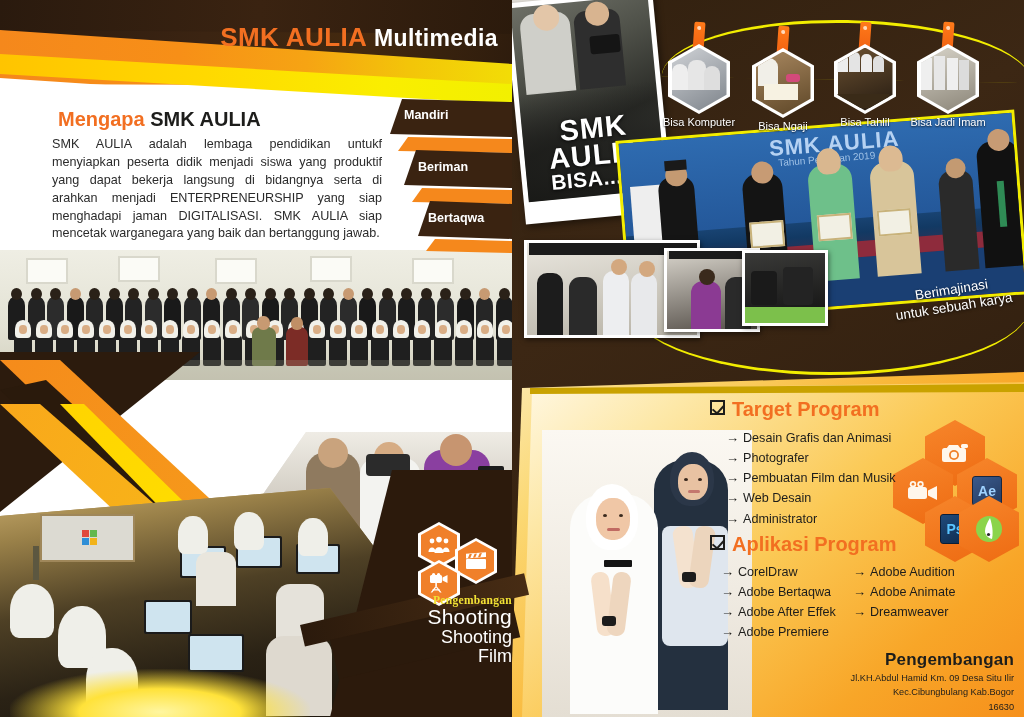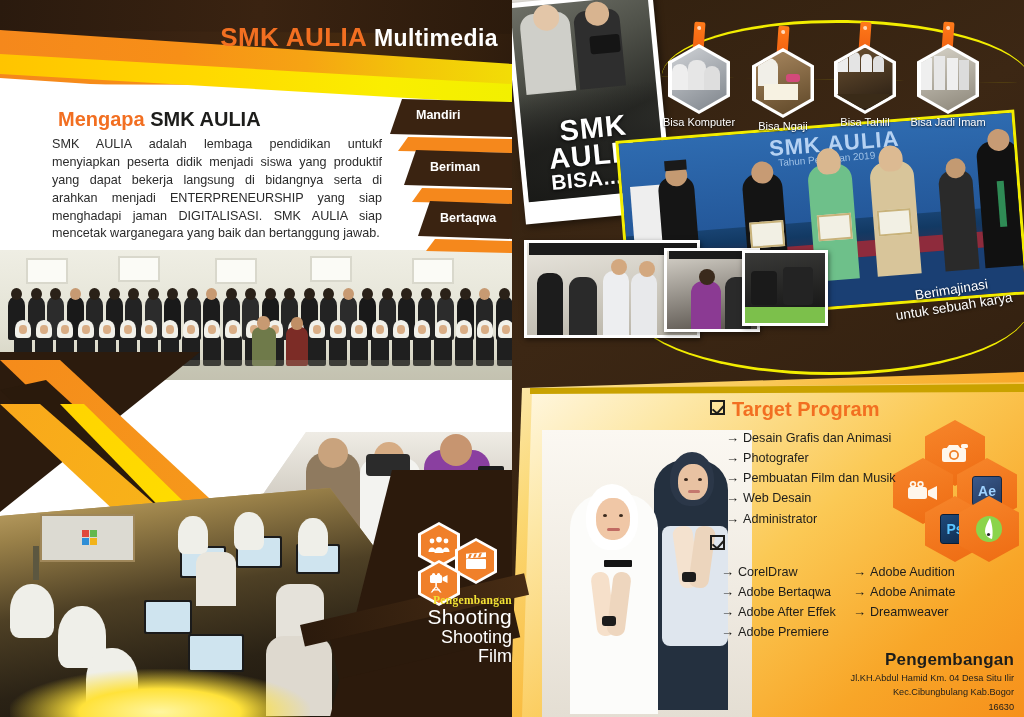--- a/index.html
+++ b/index.html
@@ -57,21 +57,21 @@
   .mengapa .m2{color:#1d1d1b;}
 
   .bodytext{
     position:absolute;left:52px;top:136px;width:330px;z-index:8;
     font-size:12.6px;line-height:1.42;color:#2b2b2b;text-align:justify;
   }
 
   
   .pill{
     position:absolute;z-index:9;color:#fff;font-size:12.5px;font-weight:700;
-    display:flex;align-items:center;margin-left:12px;
+    display:flex;align-items:center;
   }
   .pill-bg{position:absolute;z-index:7;}
   .pill-mandiri-bg{left:390px;top:99px;width:122px;height:38px;background:#3A2311;
      clip-path:polygon(12px 0,122px 3px,122px 38px,0 35px);}
   .pill-orange1{left:398px;top:137px;width:114px;height:16px;background:#F5881C;
      clip-path:polygon(10px 0,114px 2px,114px 16px,0 14px);}
   .pill-beriman-bg{left:404px;top:150px;width:108px;height:38px;background:#3A2311;
      clip-path:polygon(12px 0,108px 3px,108px 38px,0 35px);}
   .pill-orange2{left:412px;top:188px;width:100px;height:16px;background:#F5881C;
      clip-path:polygon(10px 0,100px 2px,100px 16px,0 14px);}
@@ -731,21 +731,21 @@
     </div>
     <div style="position:absolute;left:214px;top:428px;z-index:9;">
       <div class="li"><span class="ar">→</span><span>Desain Grafis dan Animasi</span></div>
       <div class="li"><span class="ar">→</span><span>Photografer</span></div>
       <div class="li"><span class="ar">→</span><span>Pembuatan Film dan Musik</span></div>
       <div class="li"><span class="ar">→</span><span>Web Desain</span></div>
       <div class="li"><span class="ar">→</span><span>Administrator</span></div>
     </div>
 
     <div class="sec-title" style="left:198px;top:533px;">
-      <span class="chk"></span>
+      <span class="chk"></span><span>Aplikasi Program</span>
     </div>
     <div style="position:absolute;left:209px;top:562px;z-index:9;">
       <div class="li"><span class="ar">→</span><span>CorelDraw</span></div>
       <div class="li"><span class="ar">→</span><span>Adobe Bertaqwa</span></div>
       <div class="li"><span class="ar">→</span><span>Adobe After Effek</span></div>
       <div class="li"><span class="ar">→</span><span>Adobe Premiere</span></div>
     </div>
     <div style="position:absolute;left:341px;top:562px;z-index:9;">
       <div class="li"><span class="ar">→</span><span>Adobe Audition</span></div>
       <div class="li"><span class="ar">→</span><span>Adobe Animate</span></div>
@@ -789,18 +789,18 @@
         <path d="M16 4c-3 5-5 9-5 13 0 4 3 7 7 8 1-5 1-12-2-21z" fill="#FFFFFF"></path>
         <circle cx="14.5" cy="20.5" r="1.6" fill="#2a2a2a"></circle>
       </svg>
     </div>
   </div>
 
   <div class="dark-diag2"></div>
   <div class="dark-diag"></div>
   <div class="sekre">
     <div class="s-t">Pengembangan</div>
-    <div class="s-a">Jl.KH.Abdul Hamid Km. 04 Desa Situ Ilir</div>
+    <div class="s-a">Jl.KH.Abdul Hamid Km. 09 Desa Situ Ilir</div>
     <div class="s-a">Kec.Cibungbulang Kab.Bogor</div>
     <div class="s-a">16630</div>
   </div>
 
 </div>
 
 </body></html>

